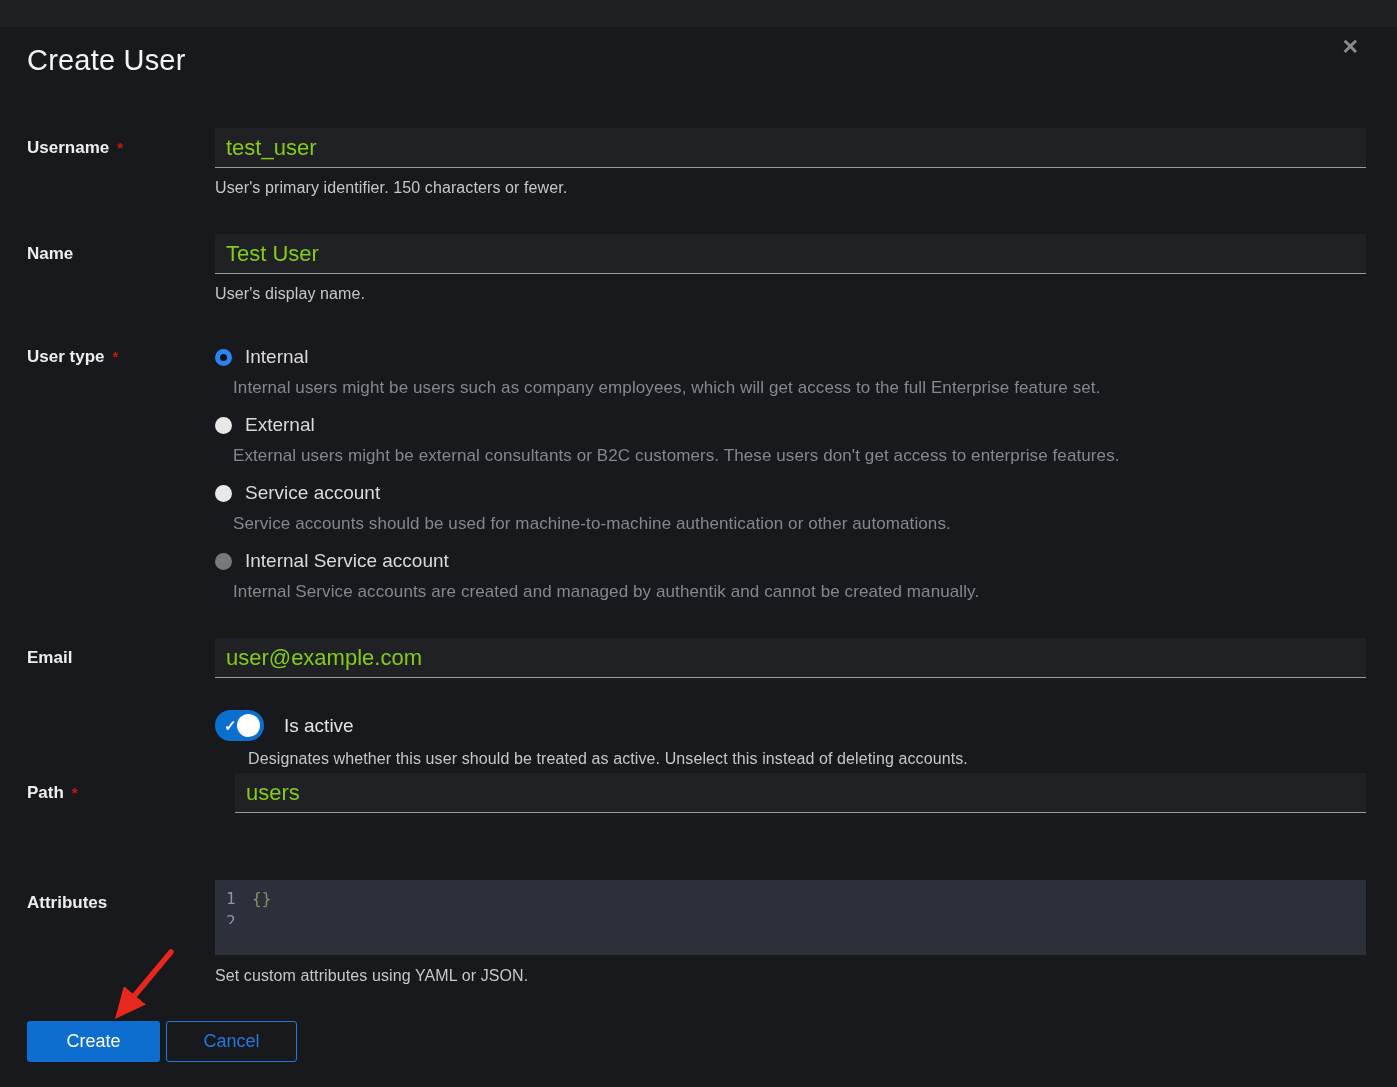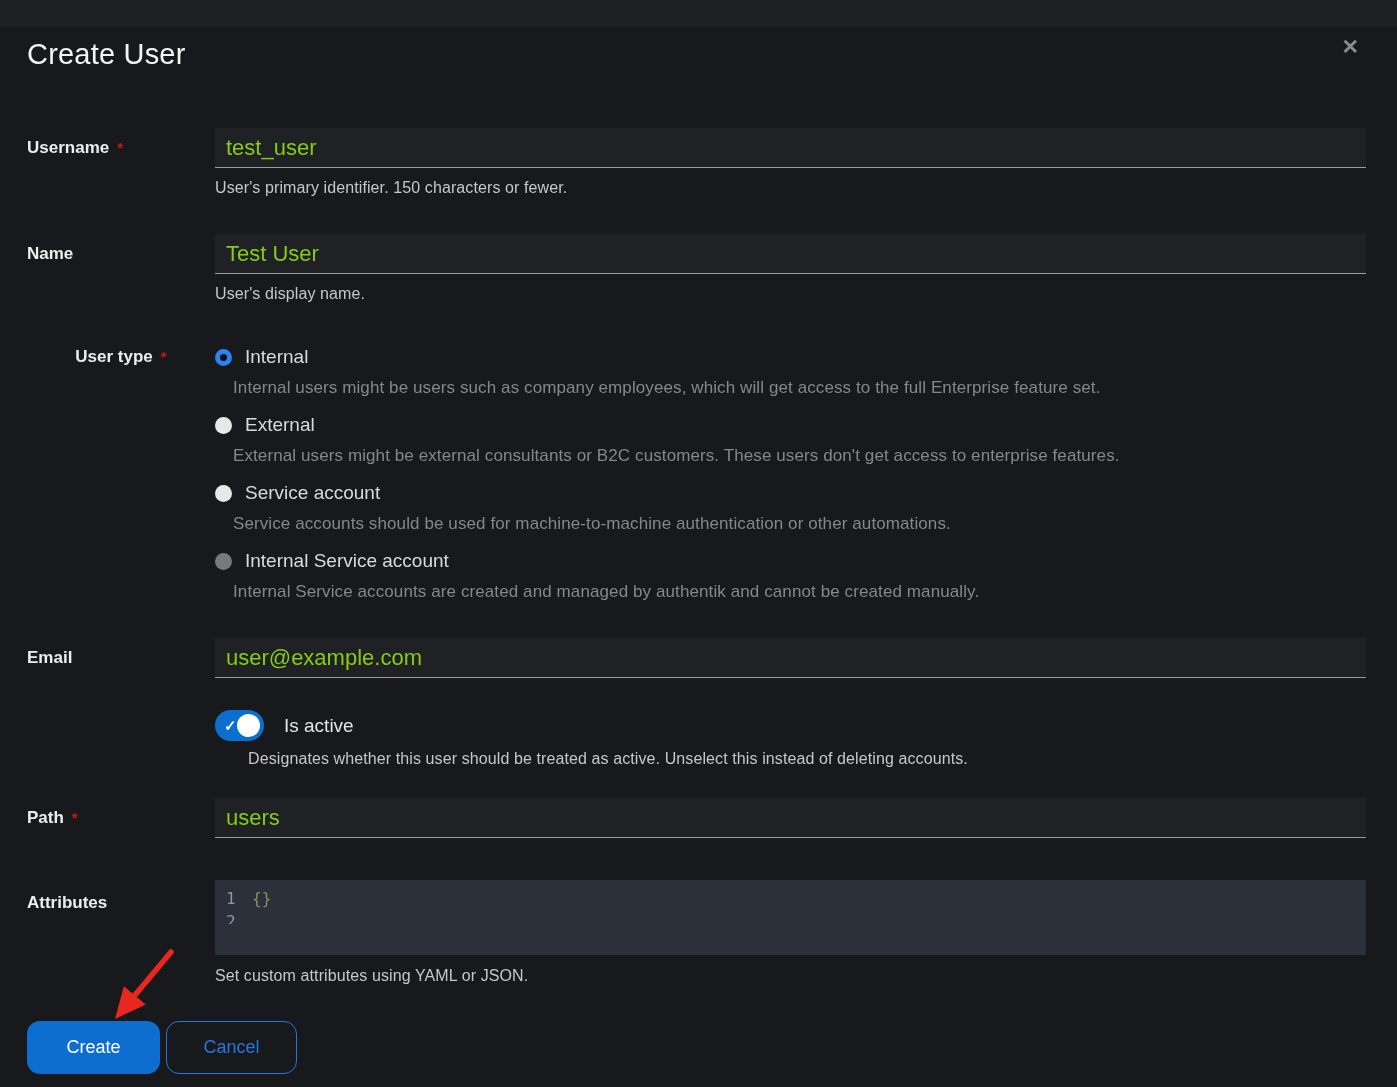--- a/index.html
+++ b/index.html
@@ -8,21 +8,21 @@
     font-family:"Liberation Sans", sans-serif;
     background: var(--c-page_strip, #1f2024);
     position:relative; overflow:hidden;
     color:#e8e8e8;
   }
   .modal {
     position:absolute; top:27px; left:0; right:0; bottom:0;
     background: var(--c-modal_bg, #18191c);
   }
   .modal-title {
-    position:absolute; top:11px; left:27px;
+    position:absolute; top:17px; left:27px;
     font-size:29px; font-weight:500; color:#f4f4f4; letter-spacing:.2px;
   }
   .close-btn {
     position:absolute; top:9px; right:38px;
     background:none; border:none; cursor:pointer;
     color:#8a8d90; font-size:21px; font-weight:bold; line-height:1;
     font-family:"Liberation Sans", sans-serif;
   }
   .row {
     position:absolute; left:0; right:0;
@@ -97,21 +97,21 @@
   }
   .code-content {
     padding-left:15px;
     font-family:"DejaVu Sans Mono", monospace;
     font-size:16px; line-height:23px;
     color: var(--c-code, #8a8f62);
   }
   
   .actions { display:flex; gap:6px; padding-left:27px; }
   .btn {
-    height:53px; font-size:18px; border-radius:13px; cursor:pointer;
+    height:41px; font-size:18px; border-radius:3px; cursor:pointer;
     font-family:"Liberation Sans", sans-serif;
   }
   .btn-primary {
     min-width:133px; padding:0 30px;
     background: var(--c-primary_blue, #0d6ecf);
     color:#fff; border:none;
   }
   .btn-secondary {
     min-width:131px; padding:0 28px;
     background:transparent;
@@ -122,21 +122,21 @@
   .annotation-arrow {
     position:absolute; left:95px; top:942px;
     pointer-events:none;
   }
   
   #row-username   { top:101px; }
   #row-name       { top:207px; }
   #row-usertype   { top:318px; }
   #row-email      { top:611px; }
   #row-active     { top:683px; }
-  #row-path       { top:771px; }
+  #row-path       { top:746px;gap:20px; }
   #row-attributes { top:853px; }
   #row-actions    { position:absolute; top:994px; left:0; right:0; }
 </style>
 </head>
 <body>
 
 <div class="modal">
 
   <h1 class="modal-title">Create User</h1>
   <button class="close-btn">✕</button>
@@ -153,21 +153,21 @@
 
   <div class="row" id="row-name">
     <div class="field-label pad">Name</div>
     <div>
       <input class="text-input" type="text" value="Test User" style="">
       <div class="help">User's display name.</div>
     </div>
   </div>
 
   <div class="row" id="row-usertype">
-    <div class="field-label" style="padding-top:2px;text-align:center;">
+    <div class="field-label" style="padding-top:2px;">
       <span>User type</span><span class="req">*</span>
     </div>
     <div>
       <div class="option">
         <div class="option-head">
           <span class="radio selected"></span>
           <span class="option-label">Internal</span>
         </div>
         <div class="option-desc">Internal users might be users such as company employees, which will get access to the full Enterprise feature set.</div>
       </div>

